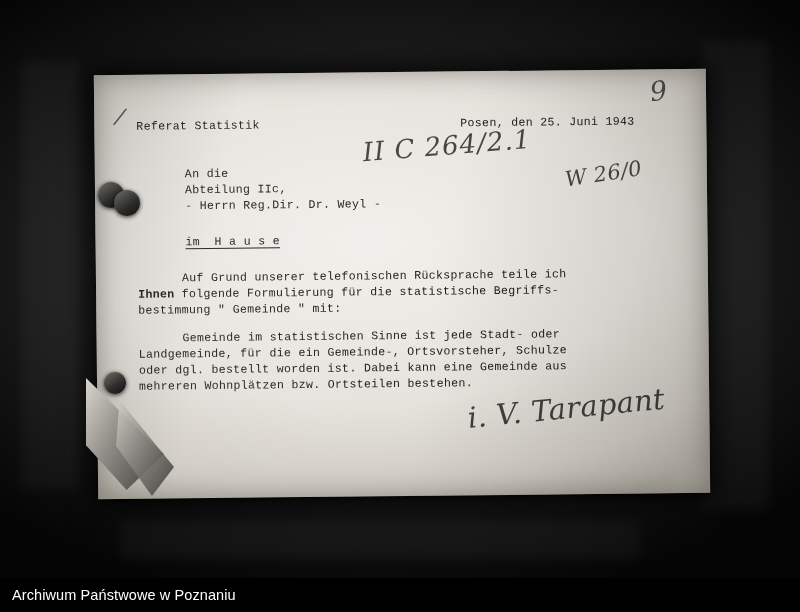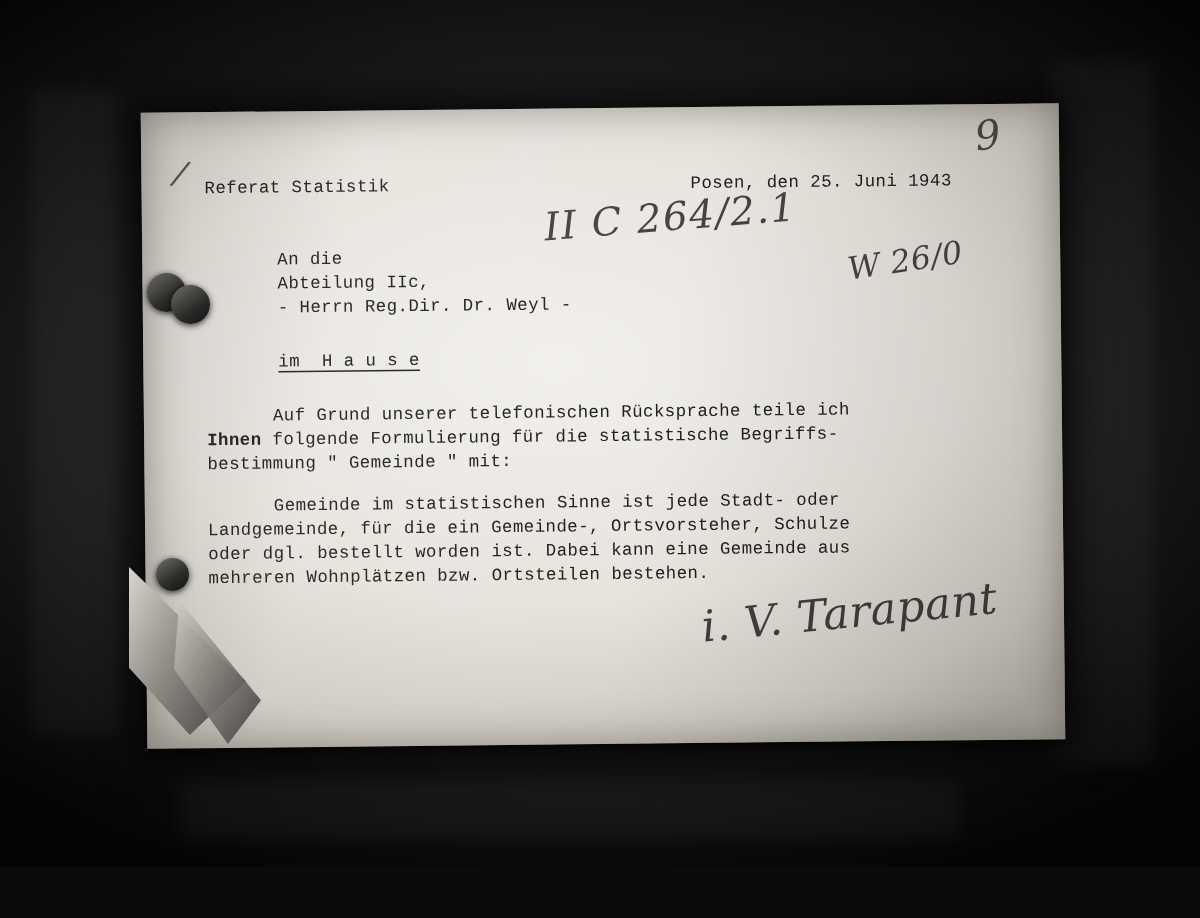--- a/index.html
+++ b/index.html
@@ -228,14 +228,17 @@
       <div class="hand hand-mark-left">/</div>
     </div>
   </div>
 
   <div class="clip clip-a"></div>
   <div class="clip clip-b"></div>
   <div class="clip clip-c"></div>
   <div class="blade blade-1"></div>
   <div class="blade blade-2"></div>
 
+  <div class="footer">
+    <div class="footer-text">Archiwum Państwowe w Poznaniu</div>
+  </div>
 
 </div>
 
 </body></html>

